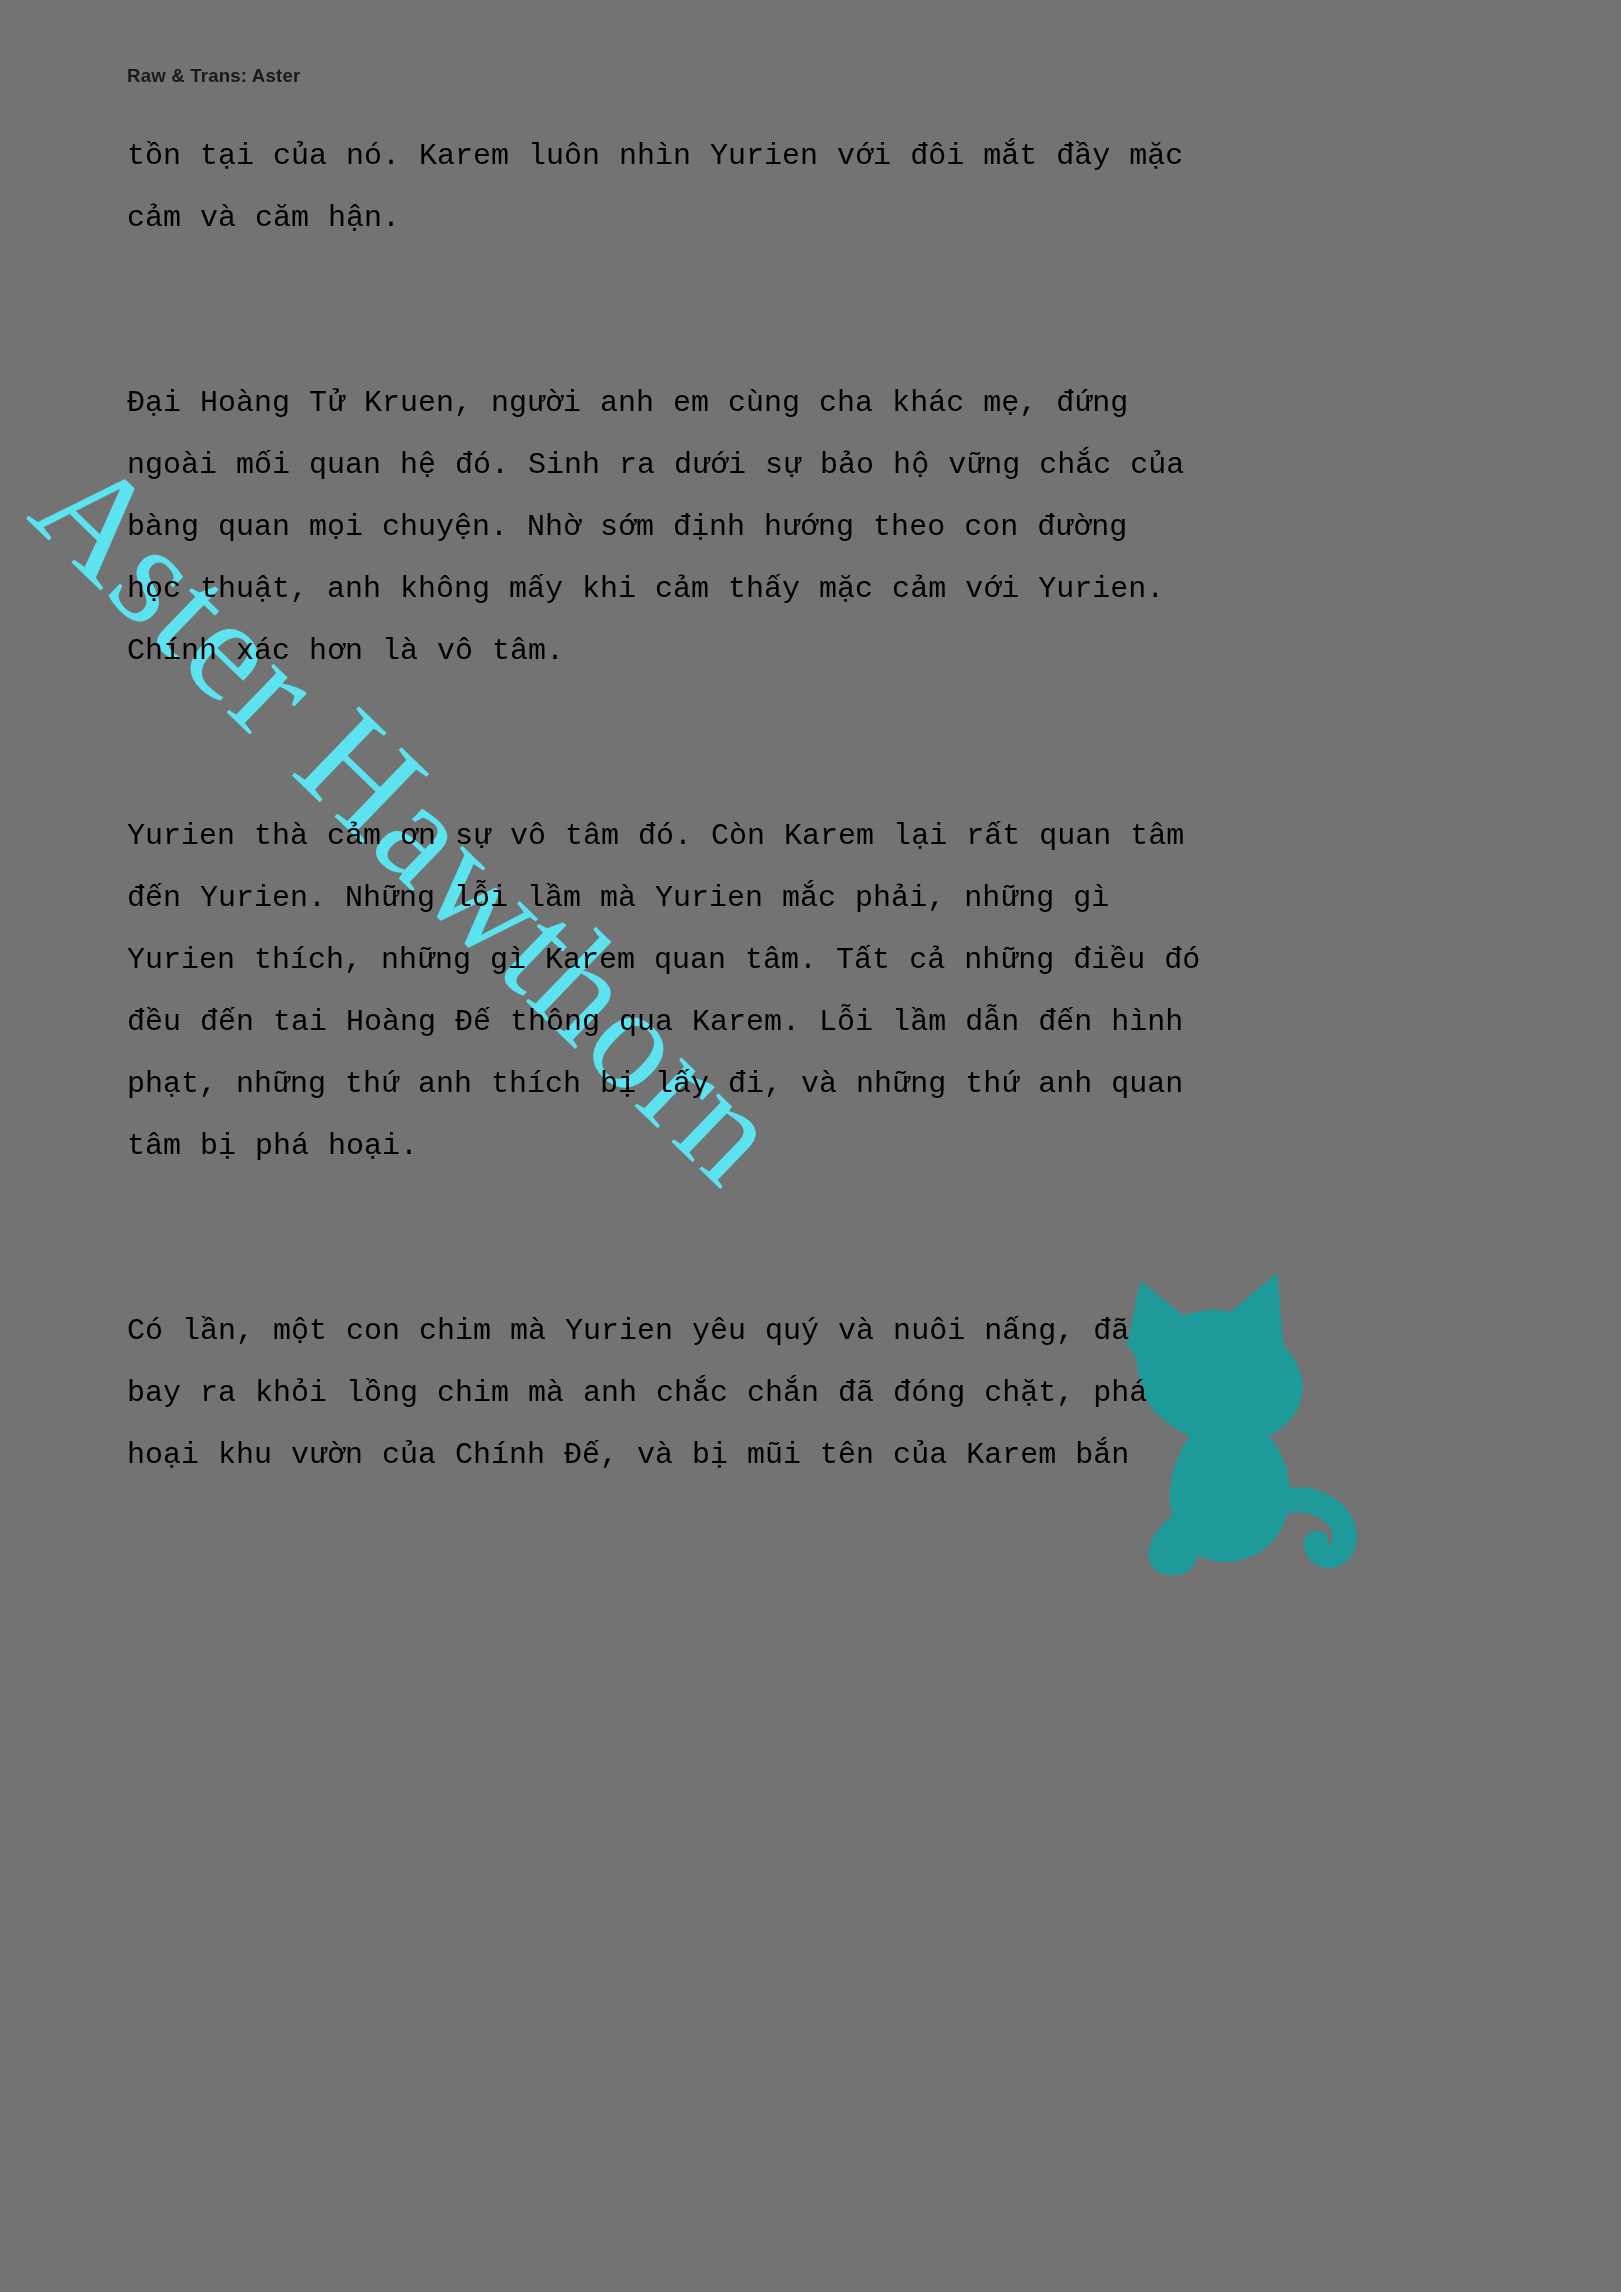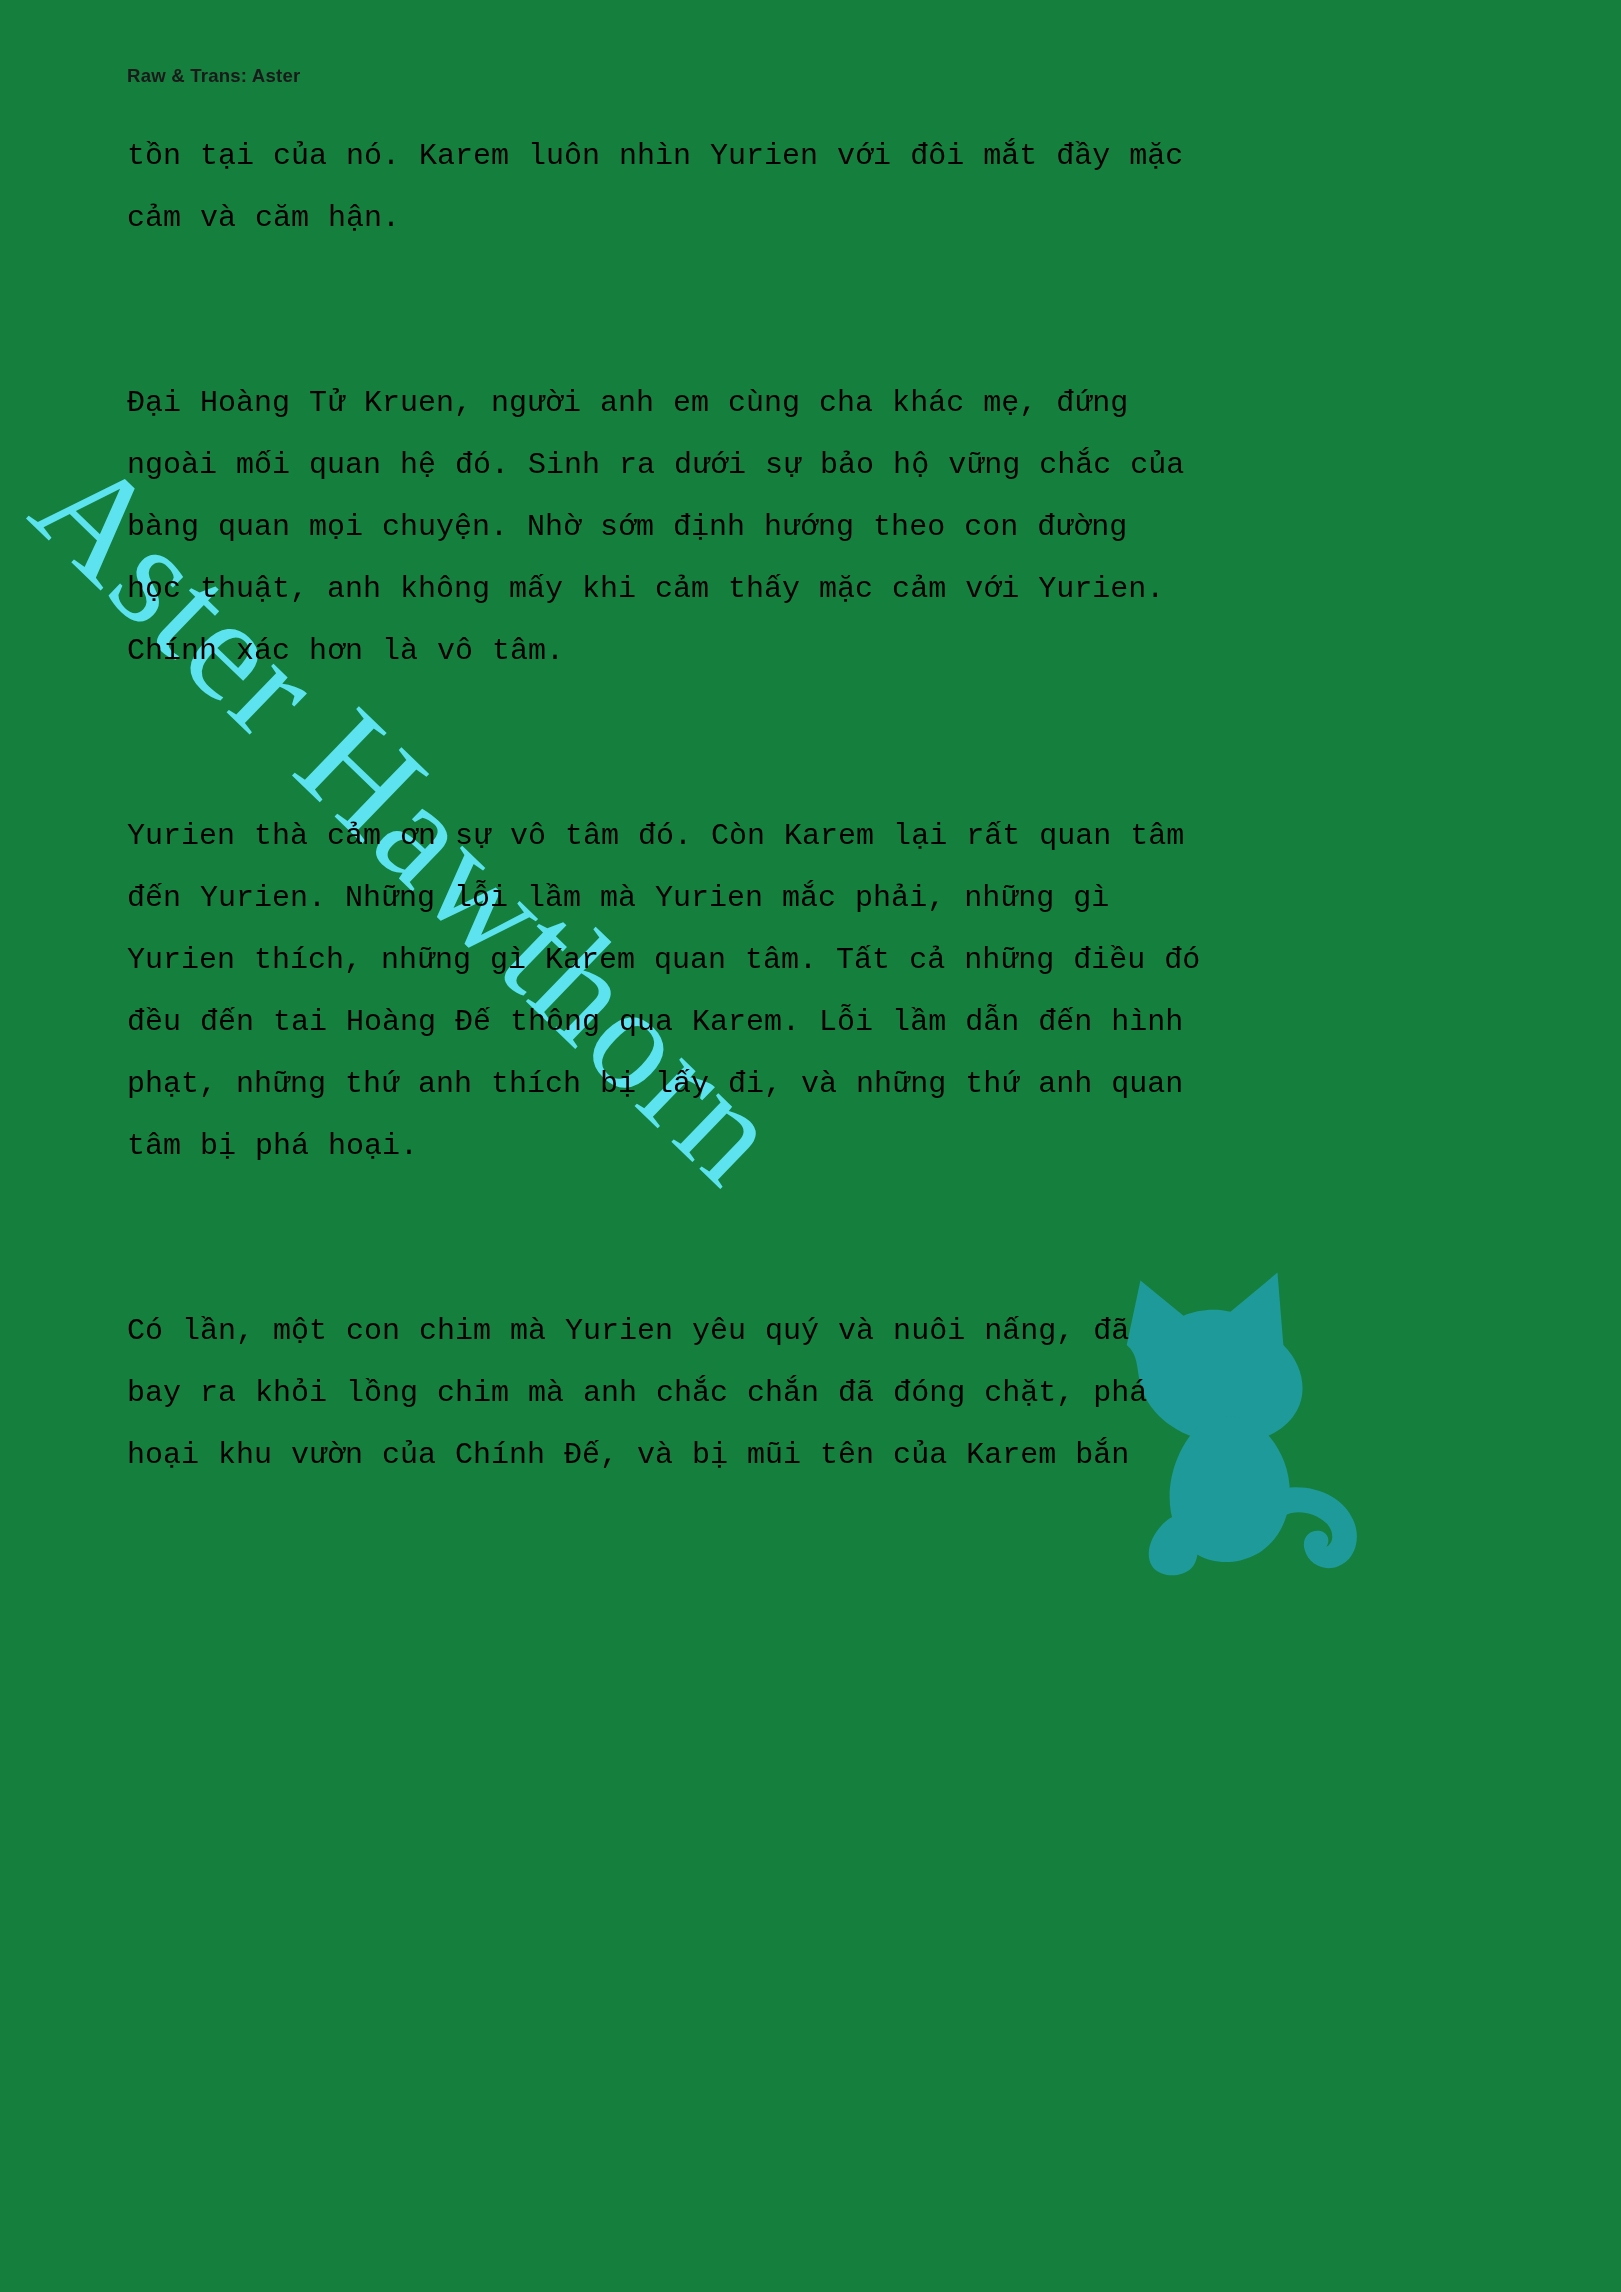--- a/index.html
+++ b/index.html
@@ -11,21 +11,21 @@
     width: 1621px;
     height: 2293px;
     position: relative;
     overflow: hidden;
     font-family: "Liberation Serif", "DejaVu Serif", serif;
   }
 
   .page {
     position: absolute;
     inset: 0;
-    background: #15803d;
+    background: #737373;
     overflow: hidden;
   }
 
   
   .running-header {
     position: absolute;
     left: 127px;
     top: 65px;
     font-family: "Liberation Sans", "DejaVu Sans", sans-serif;
     font-size: 18.6px;

